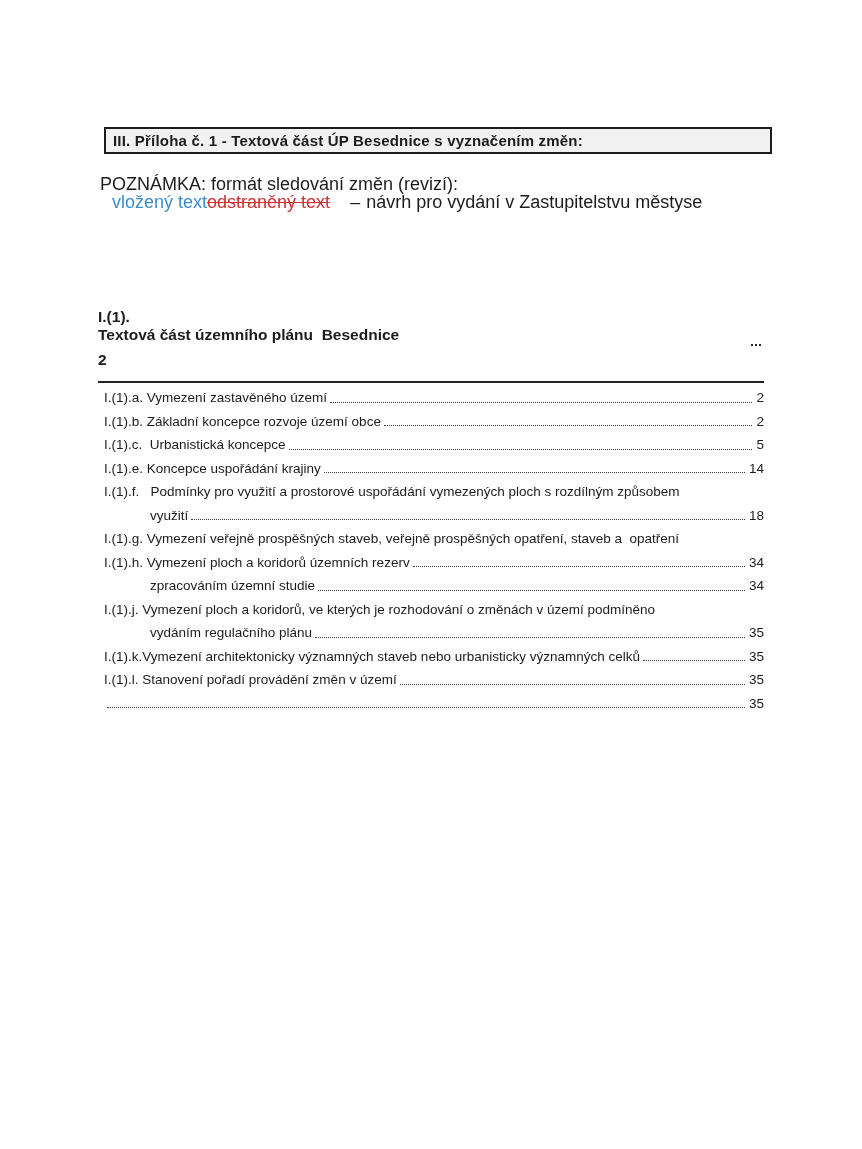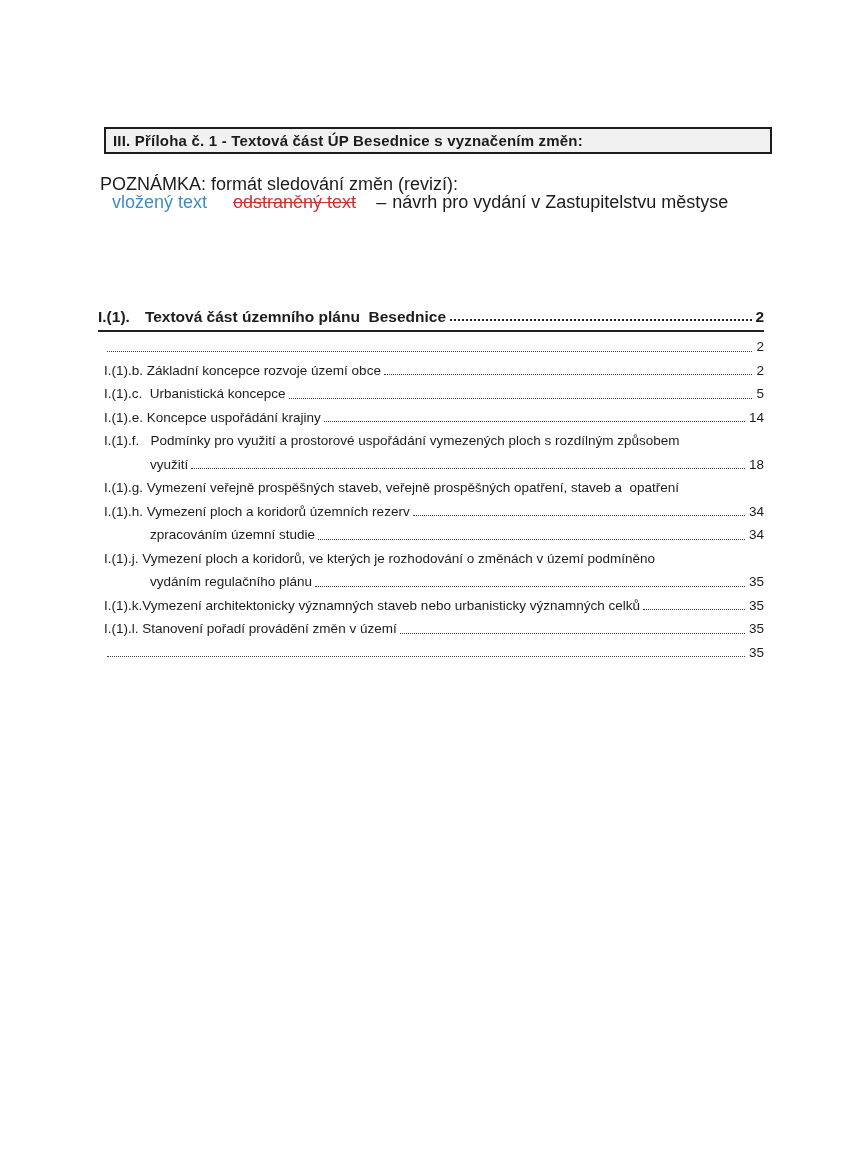--- a/index.html
+++ b/index.html
@@ -17,28 +17,28 @@
     position:absolute; left:104px; top:127px; width:650px;
     border:2px solid #1c1c1c; background:#f1f1f1;
     font-size:15px; font-weight:bold; line-height:19px;
     padding:2px 7px; letter-spacing:0.2px;
   }
 
   
   .note { position:absolute; left:100px; top:176px; font-size:18px; line-height:16.5px; }
   .note-line2 { padding-left:12px; margin-top:1px; }
   .inserted { }
-  .deleted { text-decoration:line-through; margin-left:26px; }
+  .deleted { text-decoration:line-through; }
   .note-dash { margin-left:20px; margin-right:6px; }
 
   
   .toc { position:absolute; left:98px; top:308px; width:666px; }
   .toc-heading {
     display:flex; font-weight:bold; font-size:15.5px;
-    border-bottom:2px solid #222; padding-bottom:4px;
+    border-bottom:2px solid #222; padding-bottom:12px;flex-direction:column;
   }
   .h-label { margin-right:15px; }
   .leader {
     flex:1; align-self:flex-end;
     border-bottom:2px dotted #333;
     margin:0 3px 4px 4px;
     min-width:10px;
   }
   .toc-heading .leader { border-bottom:2.5px dotted #222; margin-bottom:5px; }
   #toc-entries { margin-top:3px; font-size:13.5px; }
@@ -70,20 +70,21 @@
 
   <div class="toc">
     <div class="toc-heading">
       <span class="h-label">I.(1).</span>
       <span class="h-title">Textová část územního plánu&nbsp; Besednice</span>
       <span class="leader"></span>
       <span class="h-page">2</span>
     </div>
     <div id="toc-entries">
         <div class="toc-row">
+          <span class="toc-text">I.(1).a. Vymezení zastavěného území</span>
           <span class="leader"></span>
           <span class="toc-page">2</span>
         </div>
         <div class="toc-row">
           <span class="toc-text">I.(1).b. Základní koncepce rozvoje území obce</span>
           <span class="leader"></span>
           <span class="toc-page">2</span>
         </div>
         <div class="toc-row">
           <span class="toc-text">I.(1).c.&nbsp; Urbanistická koncepce</span>

